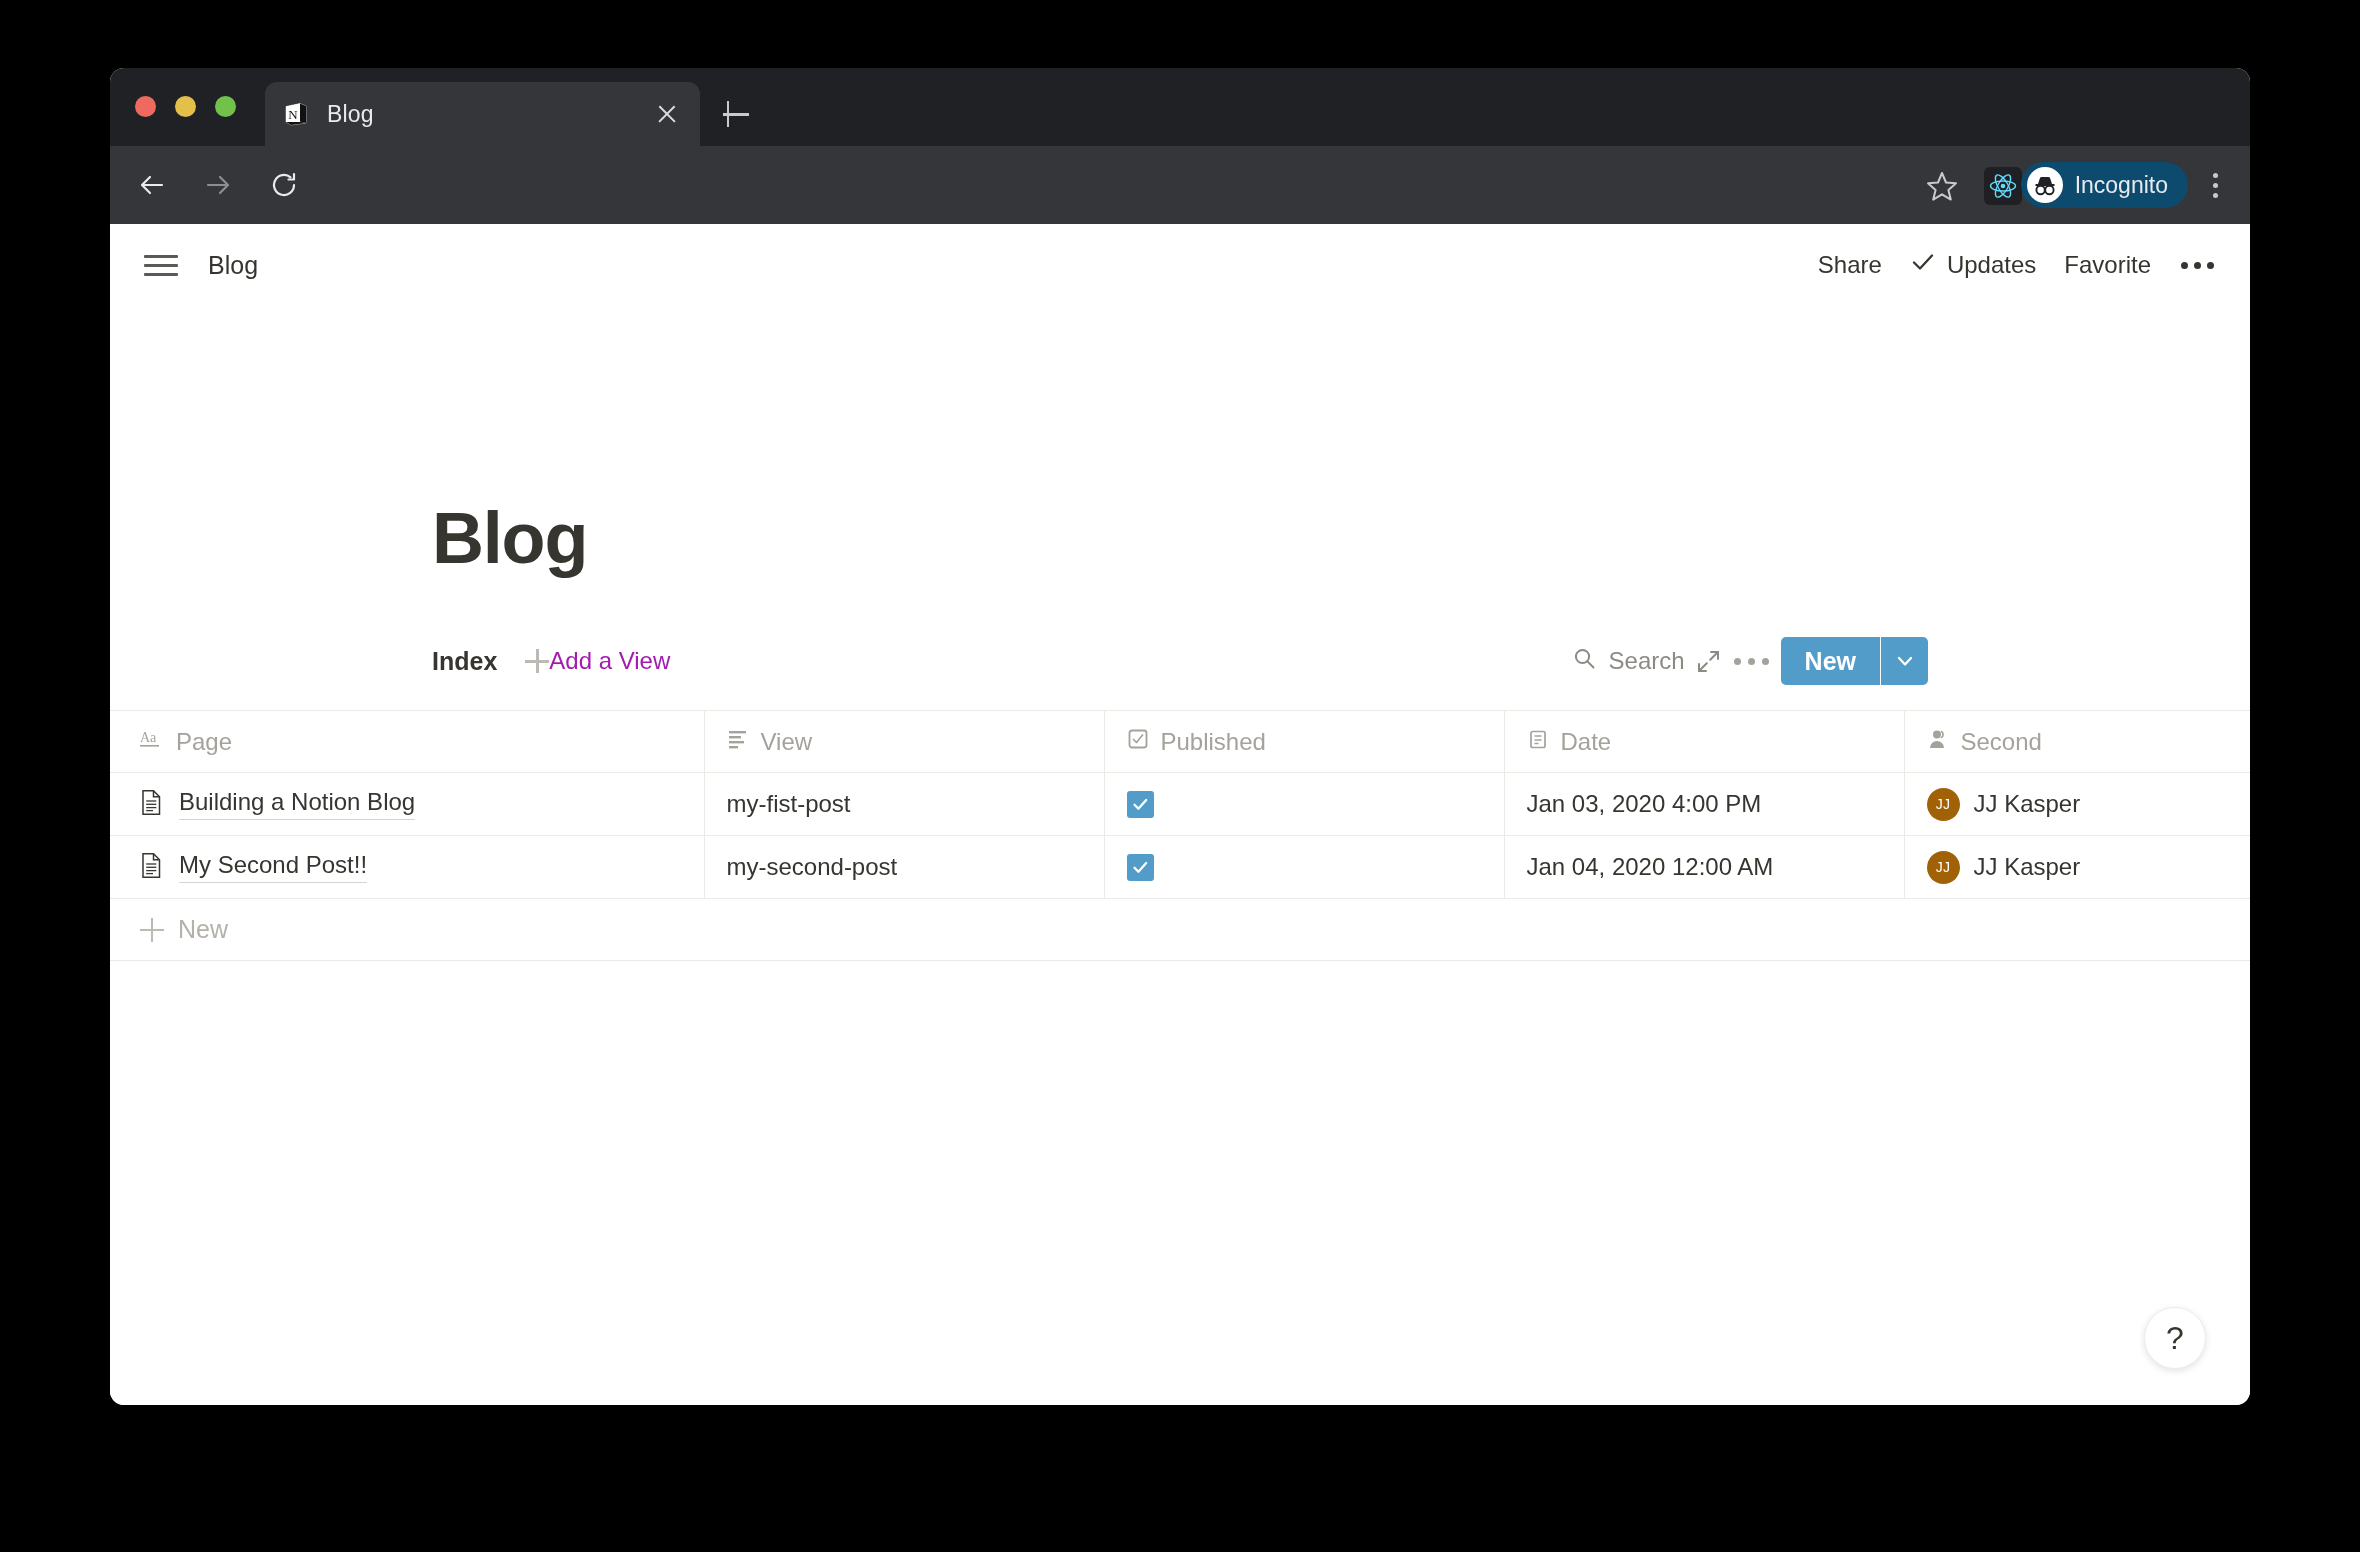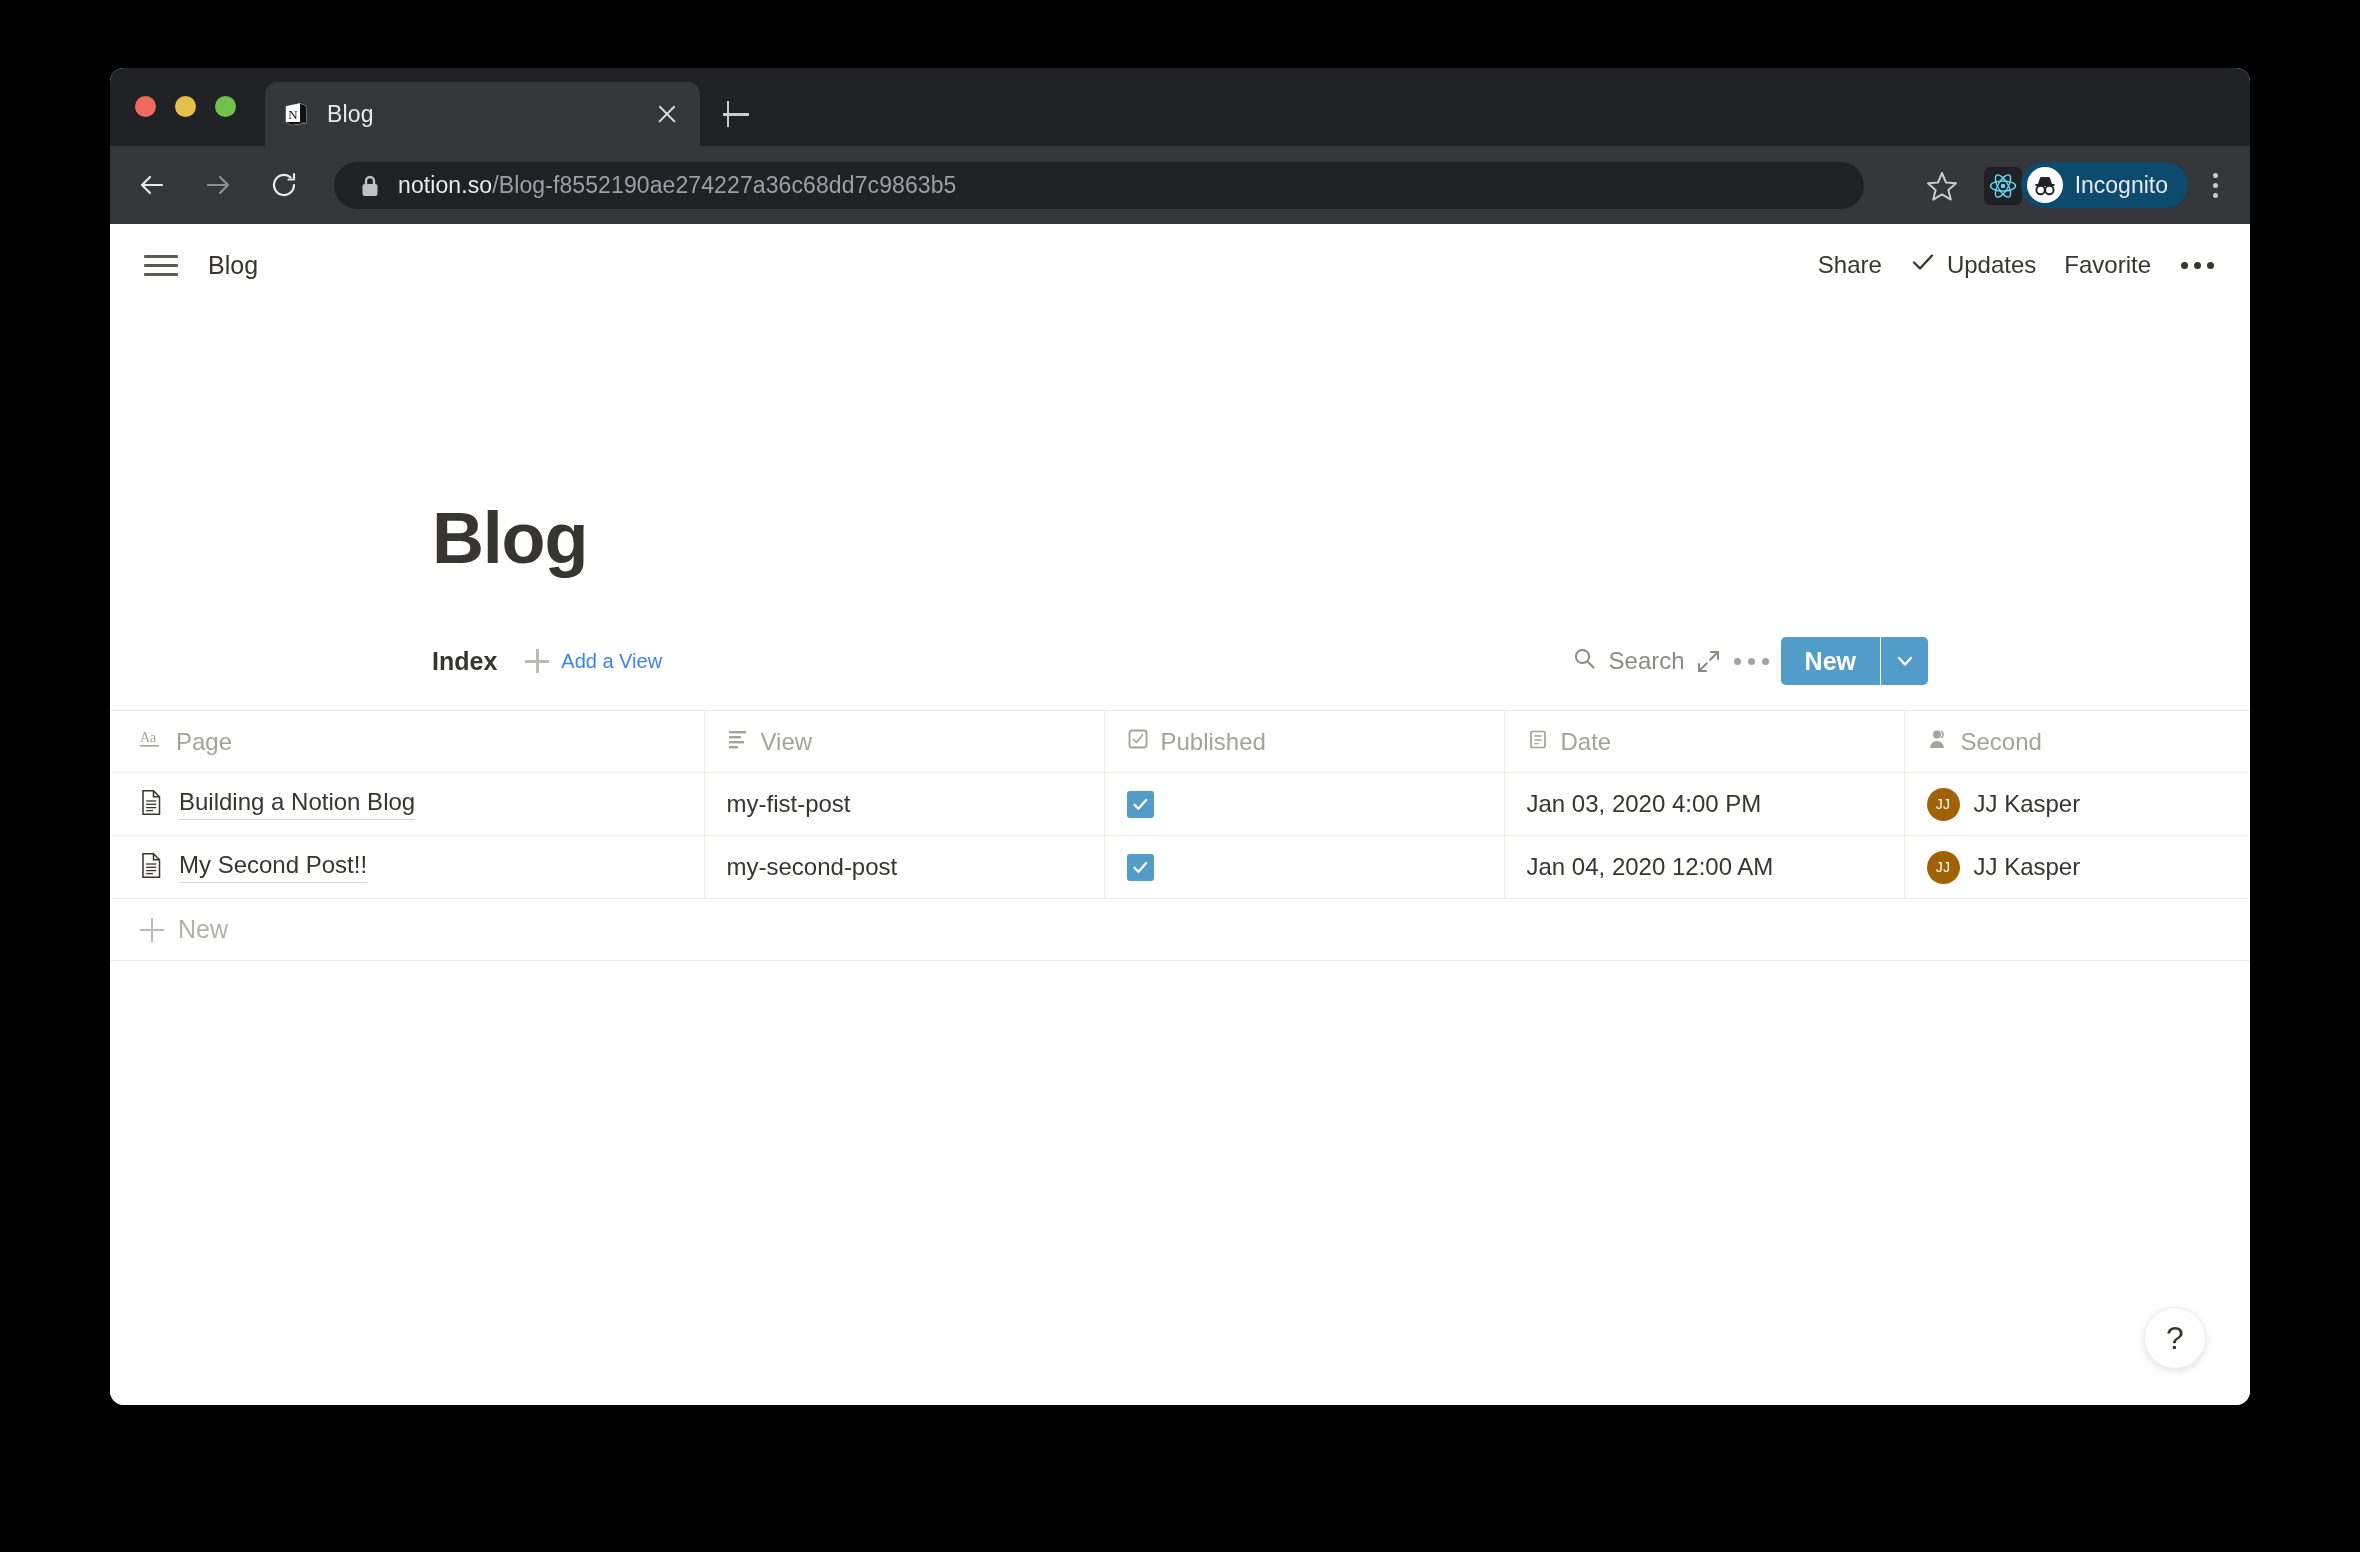--- a/index.html
+++ b/index.html
@@ -207,22 +207,22 @@
     padding: 0 322px 0 322px;
     height: 62px;
     display: flex; align-items: center; text-align: right;
   }
   .view-tab {
     font-size: 25px; font-weight: bold; color: #37352f;
     cursor: pointer;
   }
   .add-view {
     margin-left: 28px;
-    display: flex; align-items: center; gap: 12px;
-    font-size: 20px; color: #3b82f6; cursor: pointer;
+    display: flex; align-items: center; 
+    font-size: 24px; color: #a21caf; cursor: pointer;
   }
   .plus-ic { width: 24px; height: 24px; position: relative; flex: 0 0 auto; }
   .plus-ic::before, .plus-ic::after { content:""; position: absolute; background: #bdbab4; }
   .plus-ic::before { left: 0; top: 11px; width: 24px; height: 2.6px; }
   .plus-ic::after { left: 10.7px; top: 0; width: 2.6px; height: 24px; }
 
   .viewbar-right {
     margin-left: auto;
     display: flex; align-items: center; gap: 10px;
   }
@@ -381,29 +381,20 @@
           <path d="M18 8 L26 16 L18 24"></path>
       </svg>
     </span>
     <span class="nav-btn">
       <svg width="32" height="32" viewBox="0 0 32 32" fill="none" stroke="#e8eaed" stroke-width="2.2" stroke-linecap="round">
         <path d="M26 16 A10 10 0 1 1 22.5 8.4"></path>
         <path d="M26 5 L26 10.5 L20.5 10.5" stroke-linejoin="round"></path>
       </svg>
     </span>
 
-    <div class="omnibox">
-      <span class="lock">
-        <svg width="20" height="24" viewBox="0 0 20 24">
-          <rect x="2.5" y="10" width="15" height="12" rx="2.2" fill="#bdc1c6"></rect>
-          <path d="M6 10 V7 a4 4 0 0 1 8 0 V10" fill="none" stroke="#bdc1c6" stroke-width="2.4"></path>
-        </svg>
-      </span>
-      <span class="url-text"><span class="host">notion.so</span><span>/Blog-f8552190ae274227a36c68dd7c9863b5</span></span>
-    </div>
 
     <span class="star-btn">
       <svg width="40" height="40" viewBox="0 0 40 40" fill="none" stroke="#c8cace" stroke-width="2" stroke-linejoin="round">
         <path d="M20 7 L24 16.5 L34 17.3 L26.4 23.9 L28.8 33.6 L20 28.3 L11.2 33.6 L13.6 23.9 L6 17.3 L16 16.5 Z"></path>
       </svg>
     </span>
 
     <span class="ext-btn">
       <svg width="38" height="38" viewBox="0 0 38 38" fill="none" stroke="#61dafb" stroke-width="1.4">
         <ellipse cx="19" cy="19" rx="12.5" ry="5"></ellipse>

